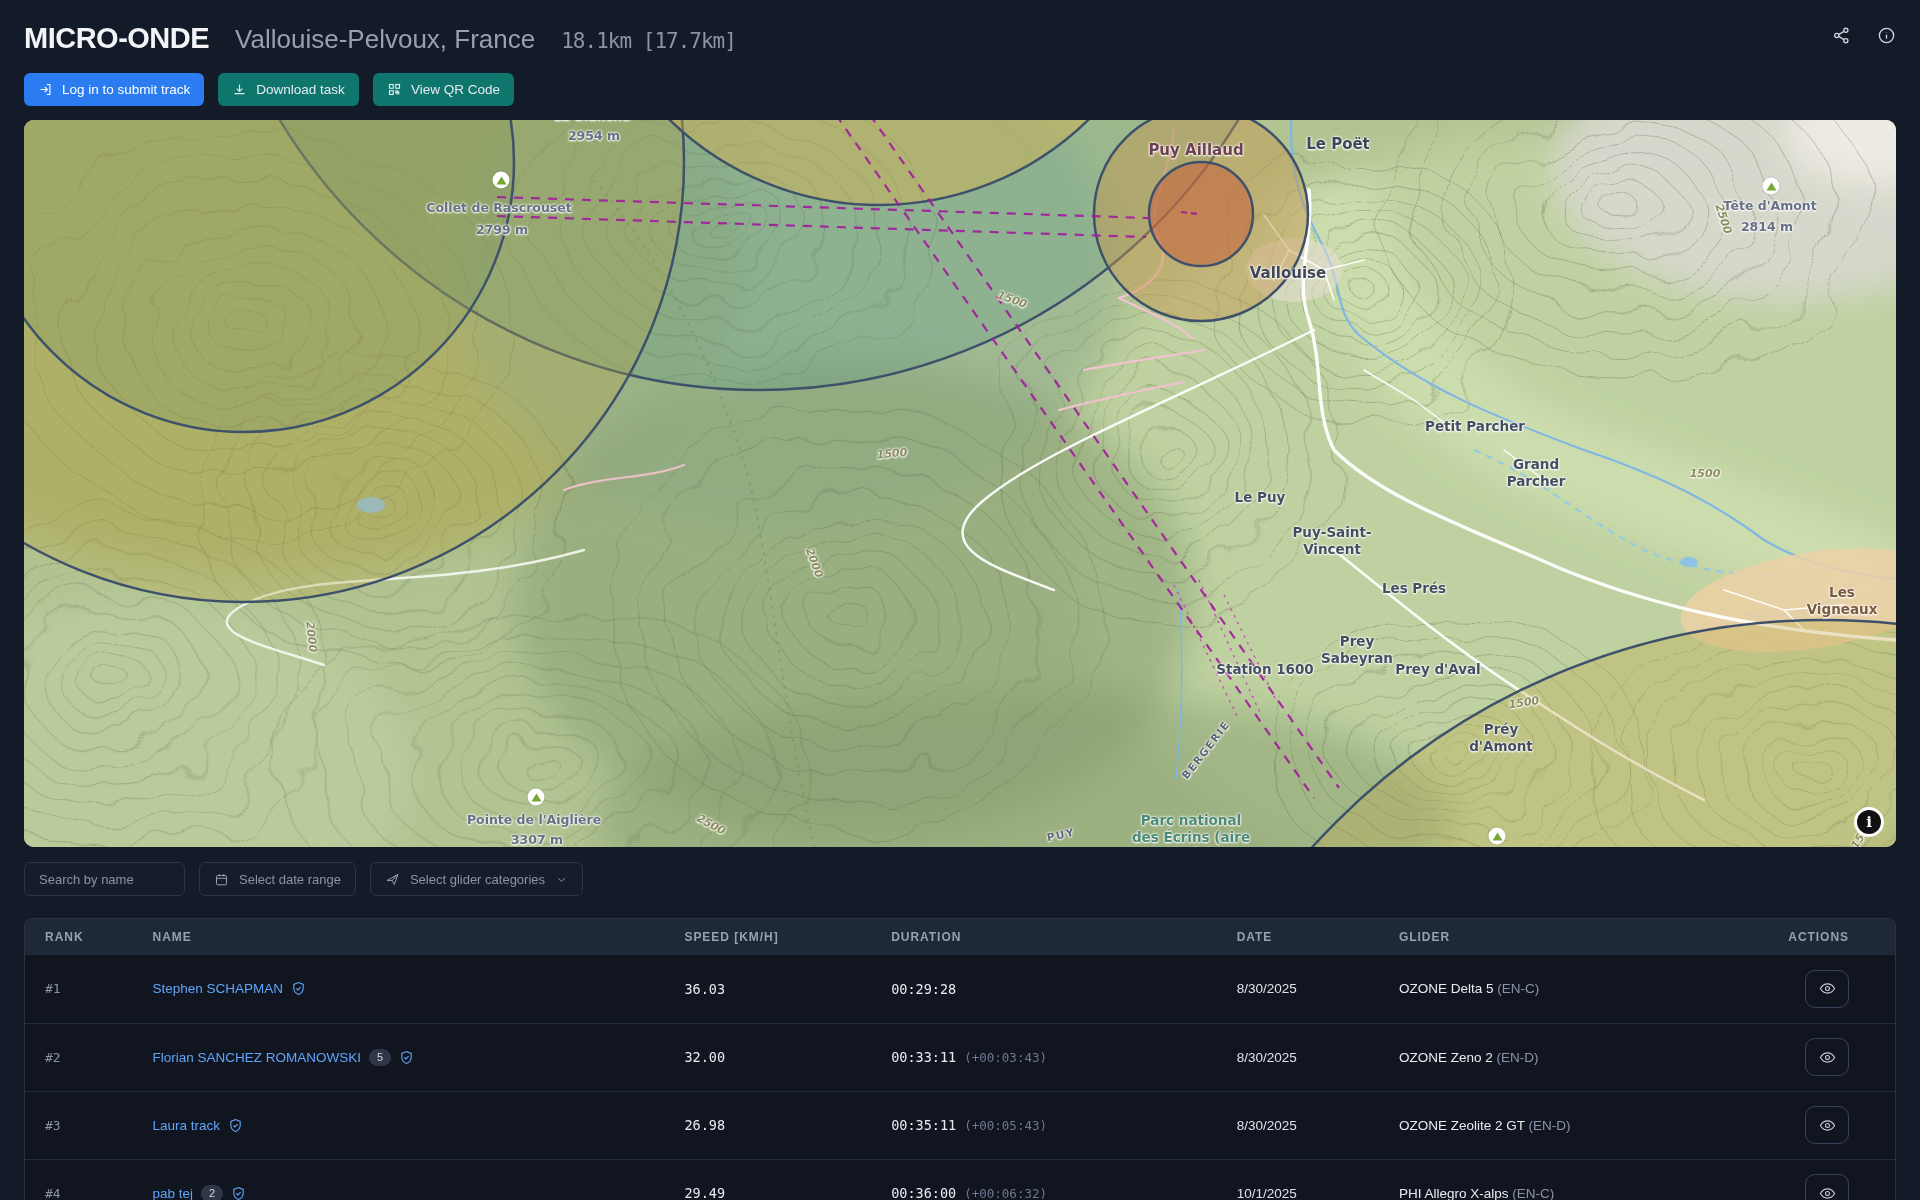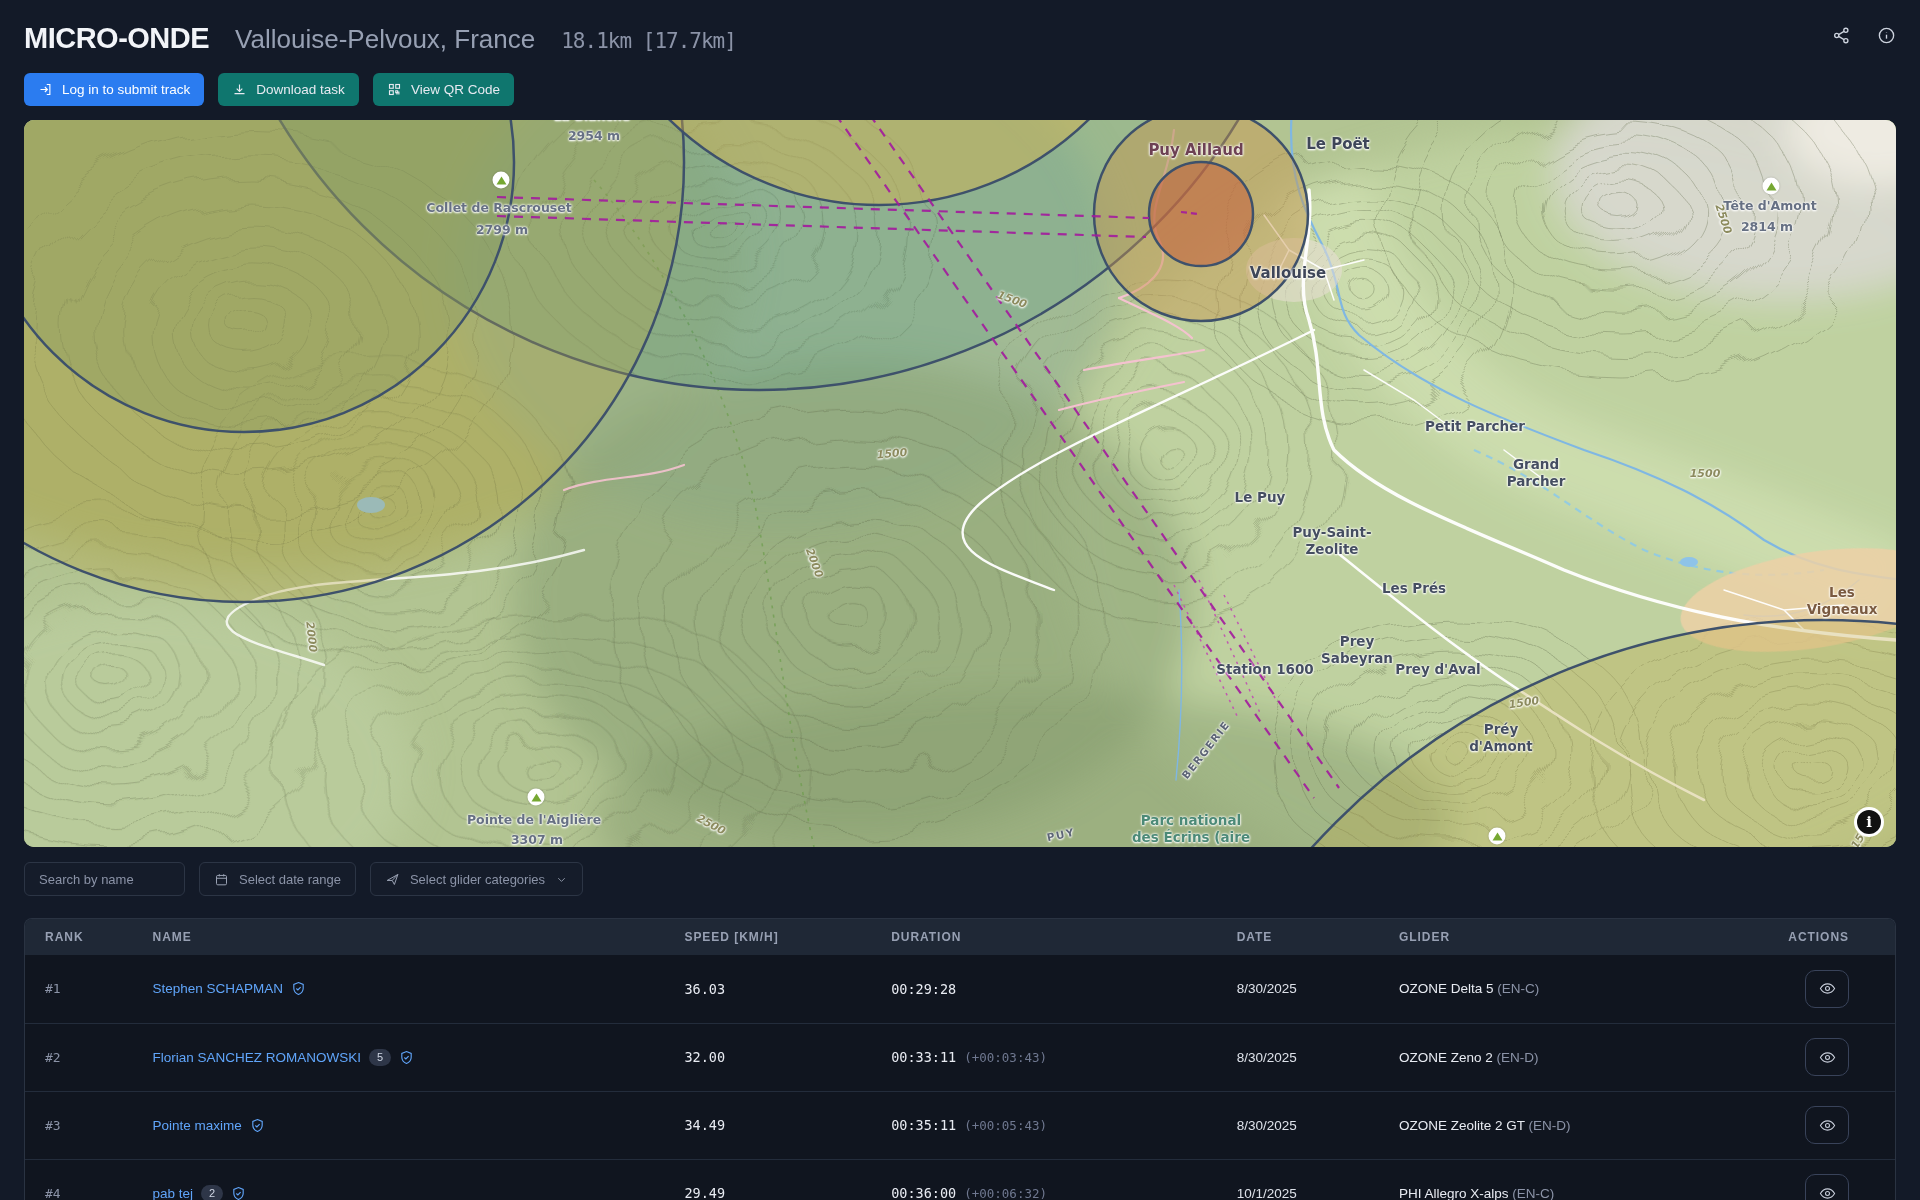--- a/index.html
+++ b/index.html
@@ -244,21 +244,21 @@
       <span class="mlab v vp" style="left: 1172px; top: 30px;">Puy Aillaud</span>
       <span class="mlab v" style="left: 1314px; top: 24px;">Le Poët</span>
       <span class="mlab v" style="left: 1264px; top: 153px;">Vallouise</span>
       <span class="mlab p" style="left: 1746px; top: 86px;">Tête d'Amont</span>
       <span class="mlab p" style="left: 1743px; top: 107px;">2814 m</span>
       <span class="mlab h" style="left: 1451px; top: 306px;">Petit Parcher</span>
       <span class="mlab h" style="left: 1512px; top: 353px;">Grand
 Parcher</span>
       <span class="mlab h" style="left: 1236px; top: 377px;">Le Puy</span>
       <span class="mlab h" style="left: 1308px; top: 421px;">Puy-Saint-
-Zeolite</span>
+Vincent</span>
       <span class="mlab h" style="left: 1390px; top: 468px;">Les Prés</span>
       <span class="mlab h" style="left: 1241px; top: 549px;">Station 1600</span>
       <span class="mlab h" style="left: 1333px; top: 530px;">Prey
 Sabeyran</span>
       <span class="mlab h" style="left: 1414px; top: 549px;">Prey d'Aval</span>
       <span class="mlab h tn" style="left: 1818px; top: 481px;">Les
 Vigneaux</span>
       <span class="mlab h" style="left: 1477px; top: 618px;">Préy
 d'Amont</span>
       <span class="mlab p" style="left: 510px; top: 700px;">Pointe de l'Aiglière</span>
@@ -381,30 +381,30 @@
     <path d="M2 12s3.8-6.5 10-6.5S22 12 22 12s-3.8 6.5-10 6.5S2 12 2 12z"></path>
     <circle cx="12" cy="12" r="2.8"></circle>
               </svg>
             </button>
 </td>
         </tr>
         <tr>
           <td class="rank">#3</td>
           <td class="">
             <div class="namecell">
-              <a class="pname">Pointe maxime</a>
+              <a class="pname">Laura track</a>
   <span class="shield">
                 <svg viewBox="0 0 24 24">
     <path d="M12 2.5l7.5 3v6c0 4.8-3.2 8.3-7.5 10-4.3-1.7-7.5-5.2-7.5-10v-6z"></path>
     <path d="M8.6 12l2.4 2.4 4.4-4.6"></path>
                 </svg>
               </span>
 </div>
           </td>
-          <td class="val">34.49</td>
+          <td class="val">26.98</td>
           <td class="val">00:35:11<span class="gap mono">(+00:05:43)</span></td>
           <td class="date">8/30/2025</td>
           <td class="glider">OZONE Zeolite 2 GT <span class="cat">(EN-D)</span></td>
           <td class="act">
   <button class="eyebtn">
               <svg viewBox="0 0 24 24">
     <path d="M2 12s3.8-6.5 10-6.5S22 12 22 12s-3.8 6.5-10 6.5S2 12 2 12z"></path>
     <circle cx="12" cy="12" r="2.8"></circle>
               </svg>
             </button>

